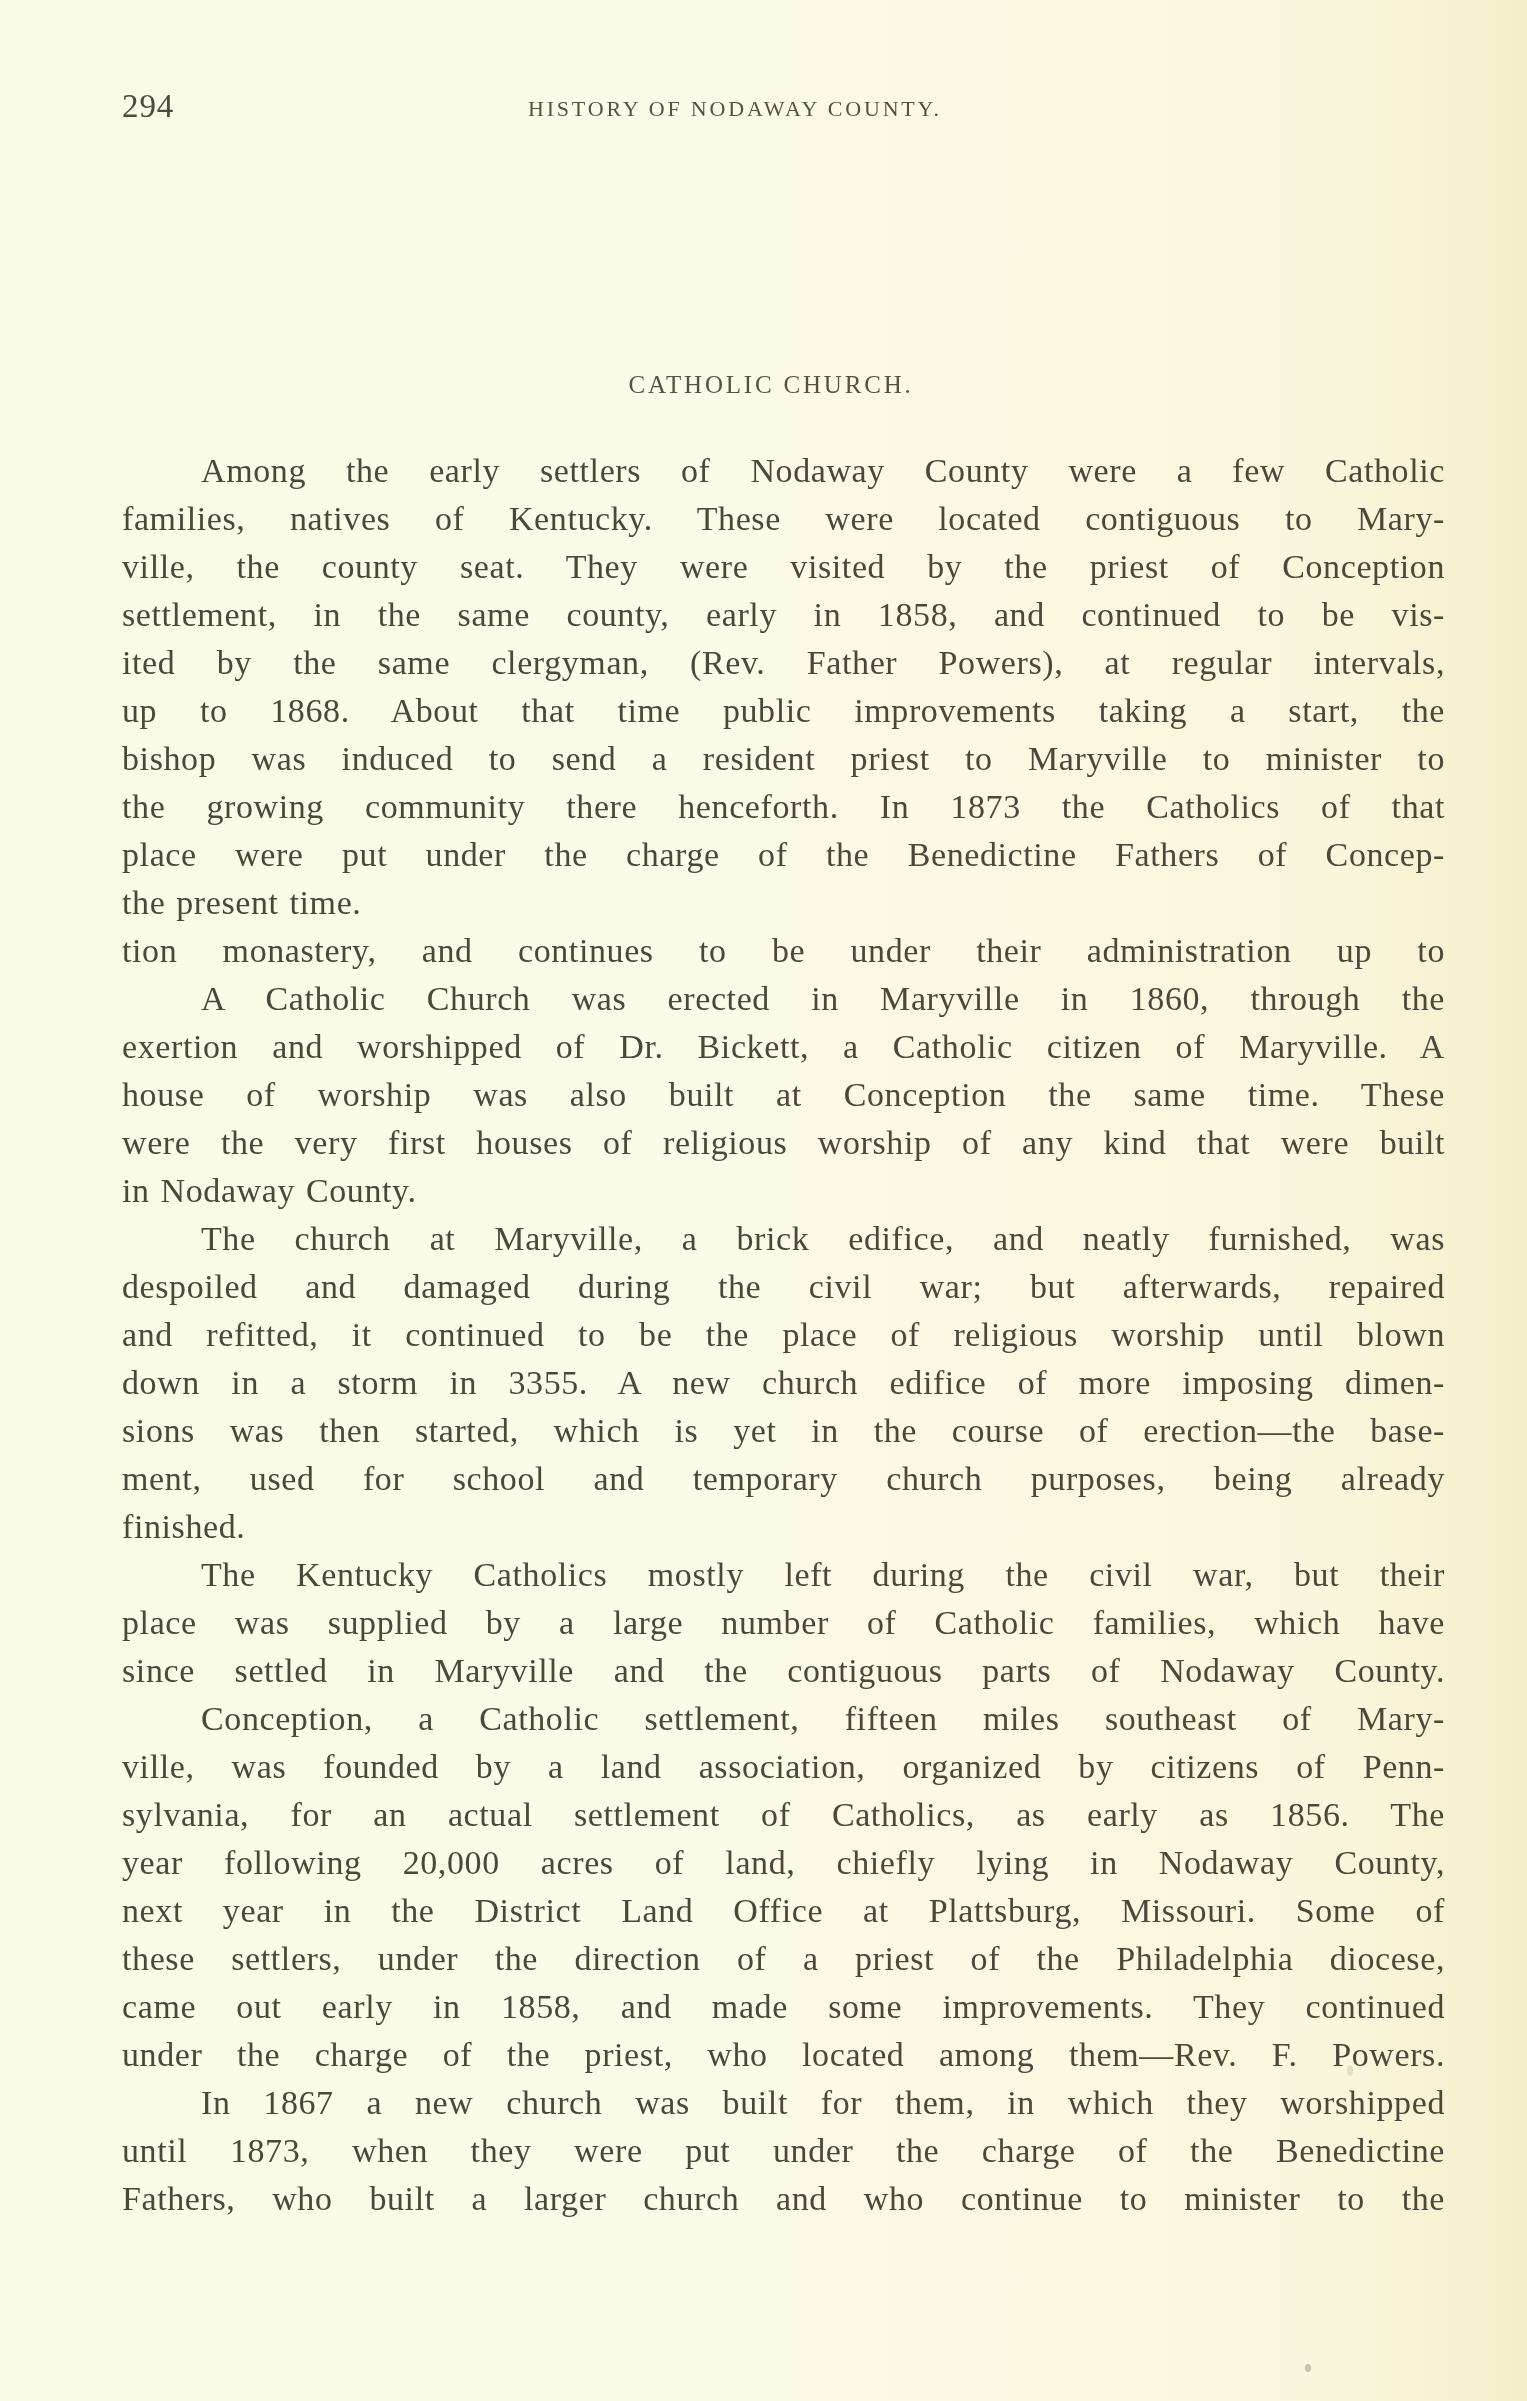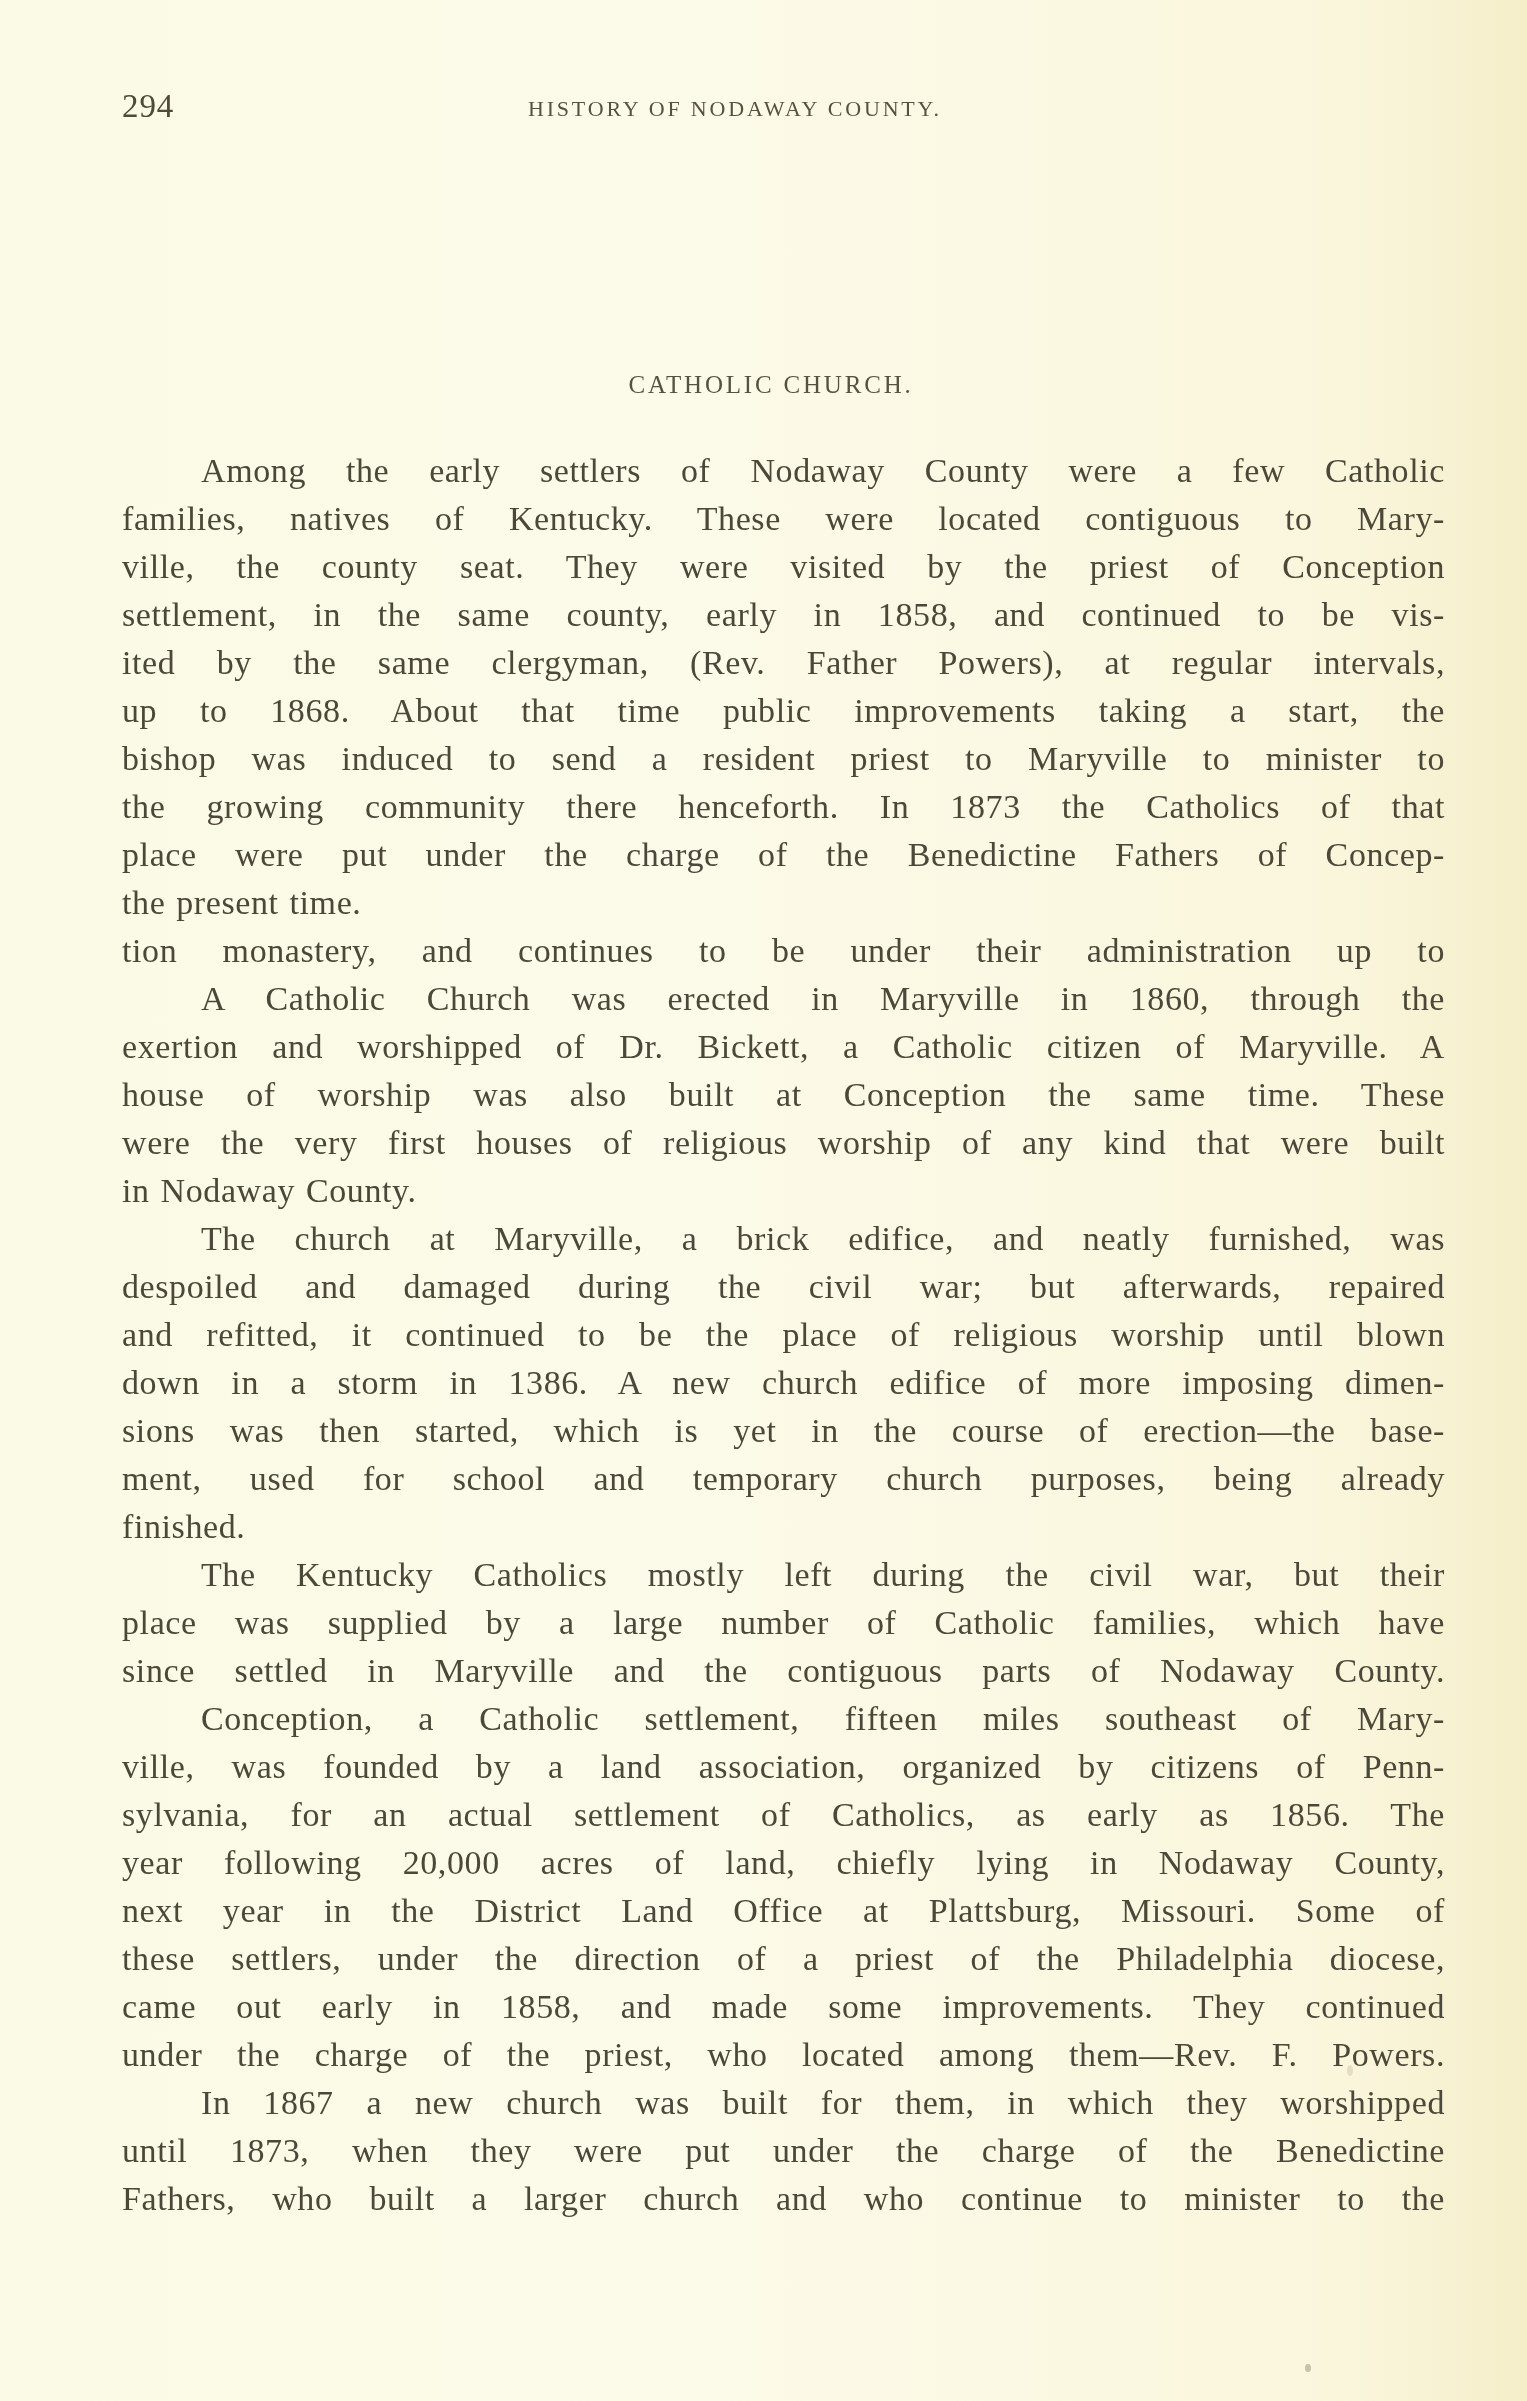--- a/index.html
+++ b/index.html
@@ -124,21 +124,21 @@
       <span class="line">exertion and worshipped of Dr. Bickett, a Catholic citizen of Maryville.  A</span>
       <span class="line">house of worship was also built at Conception the same time.  These</span>
       <span class="line">were the very first houses of religious worship of any kind that were built</span>
       <span class="line last">in Nodaway County.</span>
     </div>
 
     <div>
       <span class="line indent">The church at Maryville, a brick edifice, and neatly furnished, was</span>
       <span class="line">despoiled and damaged during the civil war; but afterwards, repaired</span>
       <span class="line">and refitted, it continued to be the place of religious worship until blown</span>
-      <span class="line">down in a storm in 1386.  A new church edifice of more imposing dimen-</span>
+      <span class="line">down in a storm in 3355.  A new church edifice of more imposing dimen-</span>
       <span class="line">sions was then started, which is yet in the course of erection—the base-</span>
       <span class="line">ment, used for school and temporary church purposes, being already</span>
       <span class="line last">finished.</span>
     </div>
 
     <div>
       <span class="line indent">The Kentucky Catholics mostly left during the civil war, but their</span>
       <span class="line">place was supplied by a large number of Catholic families, which have</span>
       <span class="line">since settled in Maryville and the contiguous parts of Nodaway County.</span>
     </div>

